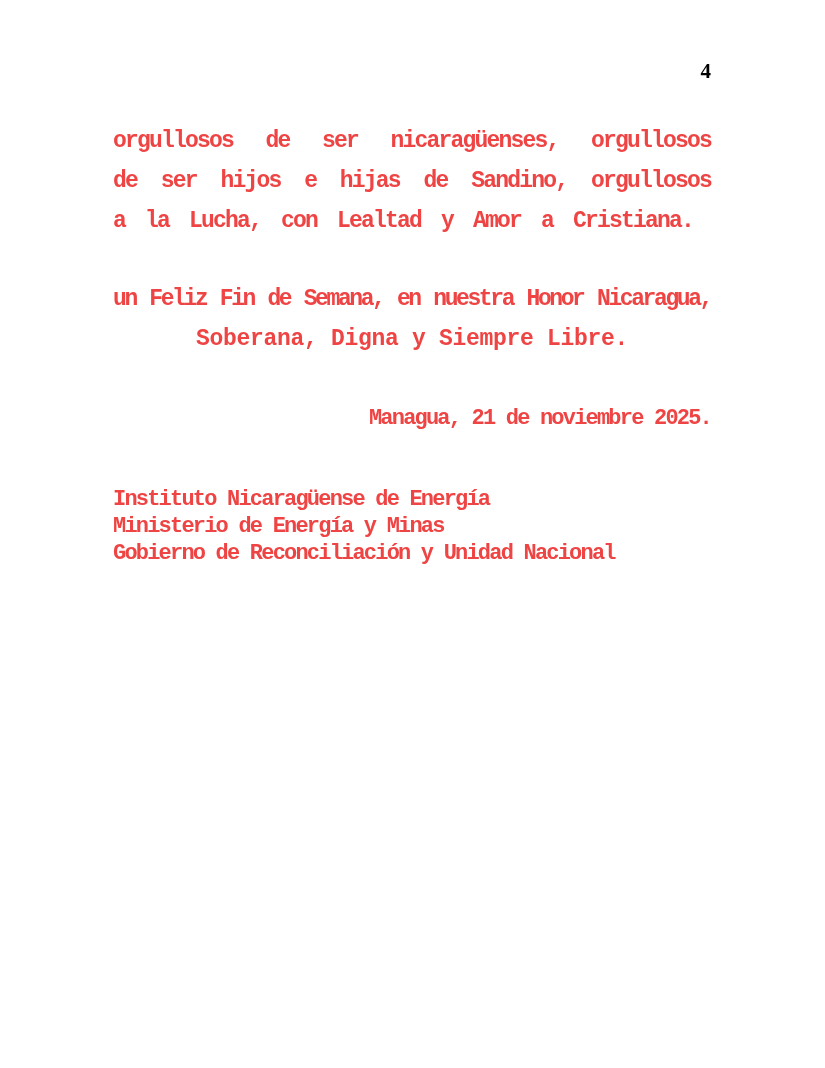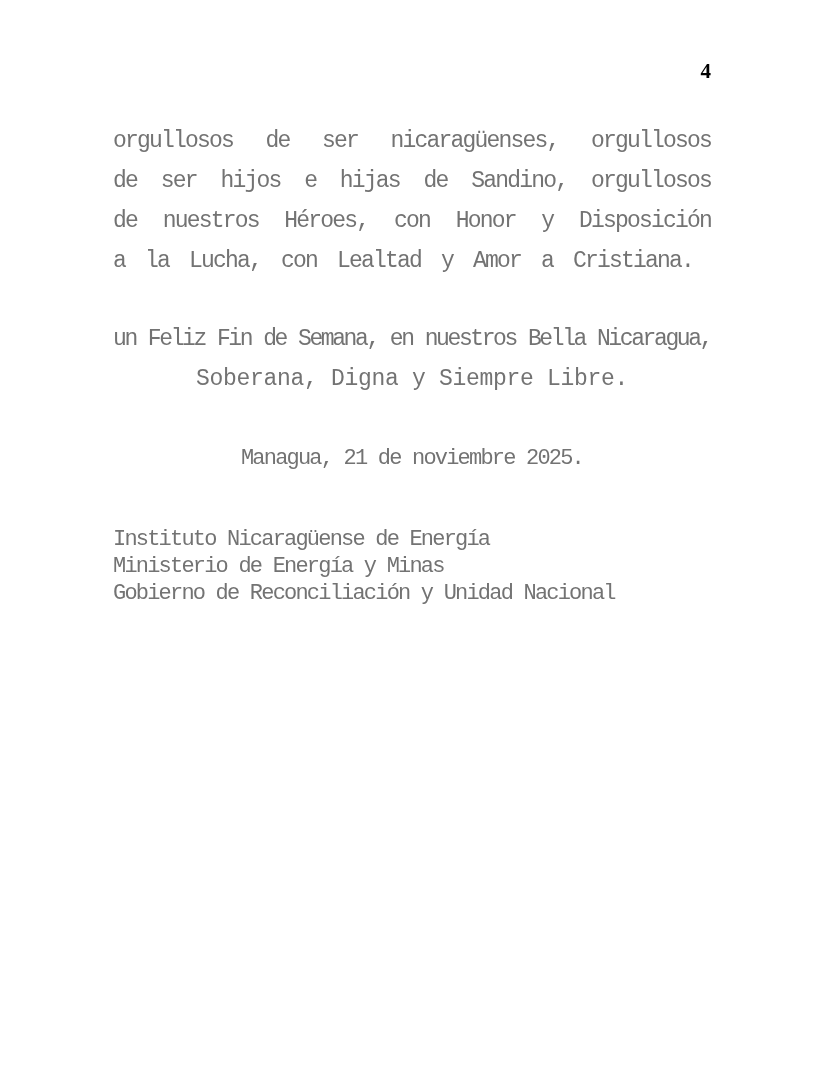--- a/index.html
+++ b/index.html
@@ -23,71 +23,70 @@
     top: 58px;
     right: 114px;
     font-family: "Liberation Serif", serif;
     font-weight: 700;
     font-size: 21px;
     line-height: 26px;
     color: #000000;
   }
   .body-text {
     font-family: "Liberation Mono", "DejaVu Sans Mono", monospace;
-    font-weight: 400;
+    font-weight: 700;
     font-size: 23px;
     letter-spacing: -1.8px;
     line-height: 40px;
-    color: #737373;
+    color: #ef4444;
   }
   .para { margin: 0; }
   .para.p1 { margin-top: 121px; }
   .para.p2 { margin-top: 38px; }
   .jline {
     text-align: justify;
     text-align-last: justify;
     white-space: nowrap;
     white-space: normal;
   }
   .jline.short { width: 580px; }
   .lline { text-align: center; }
   .condensed { letter-spacing: -2.4px; }
   .wide { letter-spacing: -0.3px; }
   .dateline {
     margin-top: 40px;
     font-size: 22px;
     letter-spacing: -1.8px;
     line-height: 40px;
-    text-align: center;
+    text-align: right;
   }
   .signature {
     margin-top: 47px;
     font-size: 22px;
     letter-spacing: -1.8px;
     line-height: 27px;
     text-align: left;
   }
   .sig-line { text-align: left; }
 </style>
 </head>
 <body>
 
 <div class="page">
 
   <div class="page-number">4</div>
 
   <div class="para p1 body-text">
     <div class="jline">orgullosos de ser nicaragüenses, orgullosos</div>
     <div class="jline">de ser hijos e hijas de Sandino, orgullosos</div>
-    <div class="jline">de nuestros Héroes, con Honor y Disposición</div>
     <div class="jline short">a la Lucha, con Lealtad y Amor a Cristiana.</div>
   </div>
 
   <div class="para p2 body-text">
-    <div class="jline condensed">un Feliz Fin de Semana, en nuestros Bella Nicaragua,</div>
+    <div class="jline condensed">un Feliz Fin de Semana, en nuestra Honor Nicaragua,</div>
     <div class="lline wide">Soberana, Digna y Siempre Libre.</div>
   </div>
 
   <div class="dateline body-text">Managua, 21 de noviembre 2025.</div>
 
   <div class="signature body-text">
     <div class="sig-line">Instituto Nicaragüense de Energía</div>
     <div class="sig-line">Ministerio de Energía y Minas</div>
     <div class="sig-line">Gobierno de Reconciliación y Unidad Nacional</div>
   </div>

